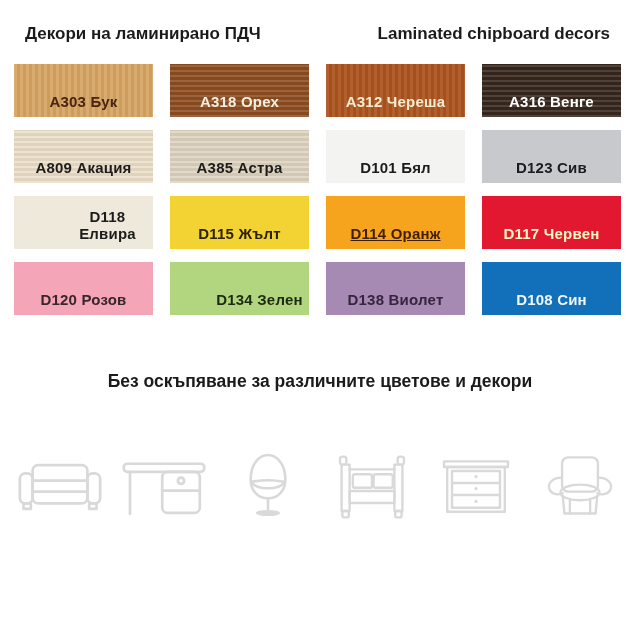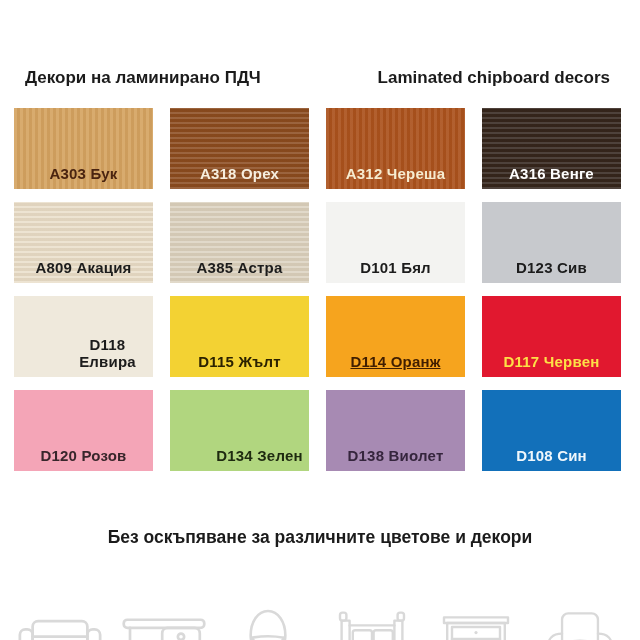--- a/index.html
+++ b/index.html
@@ -7,37 +7,36 @@
   body {
     background:#ffffff;
     font-family:"Liberation Sans", sans-serif;
     color:#1b1b1b;
     overflow:hidden;
   }
   .header {
     display:flex;
     justify-content:space-between;
     padding:24px 30px 0 25px;
-    margin-top:44px;
   }
   .header h1 {
     font-size:17px;
     font-weight:bold;
     color:#1b1b1b;
   }
   .grid {
     margin:20px 19px 0 14px;
     display:grid;
     grid-template-columns:repeat(4,1fr);
     column-gap:17px;
     row-gap:13px;
   }
   .cell {
     position:relative;
-    height:81px;
+    height:53px;
     overflow:hidden;
   }
   .cell .label {
     position:absolute;
     left:0; right:0;
     bottom:7px;
     text-align:center;
     font-size:15px;
     font-weight:bold;
     letter-spacing:.2px;
@@ -125,21 +124,21 @@
     <div class="cell" style="background: rgb(239, 233, 220);">
     <div class="label" style="color: rgb(28, 28, 28); padding-left: 48px;">D118 Елвира</div>
   </div>
     <div class="cell" style="background: rgb(243, 210, 51);">
     <div class="label" style="color: rgb(43, 34, 0);">D115 Жълт</div>
   </div>
     <div class="cell" style="background: rgb(246, 164, 30);">
     <div class="label" style="color: rgb(64, 30, 0); text-decoration: underline;">D114 Оранж</div>
   </div>
     <div class="cell" style="background: rgb(225, 24, 47);">
-    <div class="label" style="color: #fde047;">D117 Червен</div>
+    <div class="label" style="color: #fef9c3;">D117 Червен</div>
   </div>
     <div class="cell" style="background: rgb(244, 165, 183);">
     <div class="label" style="color: rgb(56, 38, 43);">D120 Розов</div>
   </div>
     <div class="cell" style="background: rgb(177, 214, 127);">
     <div class="label" style="color: rgb(30, 42, 16); margin-left: 40px;">D134 Зелен</div>
   </div>
     <div class="cell" style="background: rgb(167, 138, 179);">
     <div class="label" style="color: rgb(53, 37, 61);">D138 Виолет</div>
   </div>

